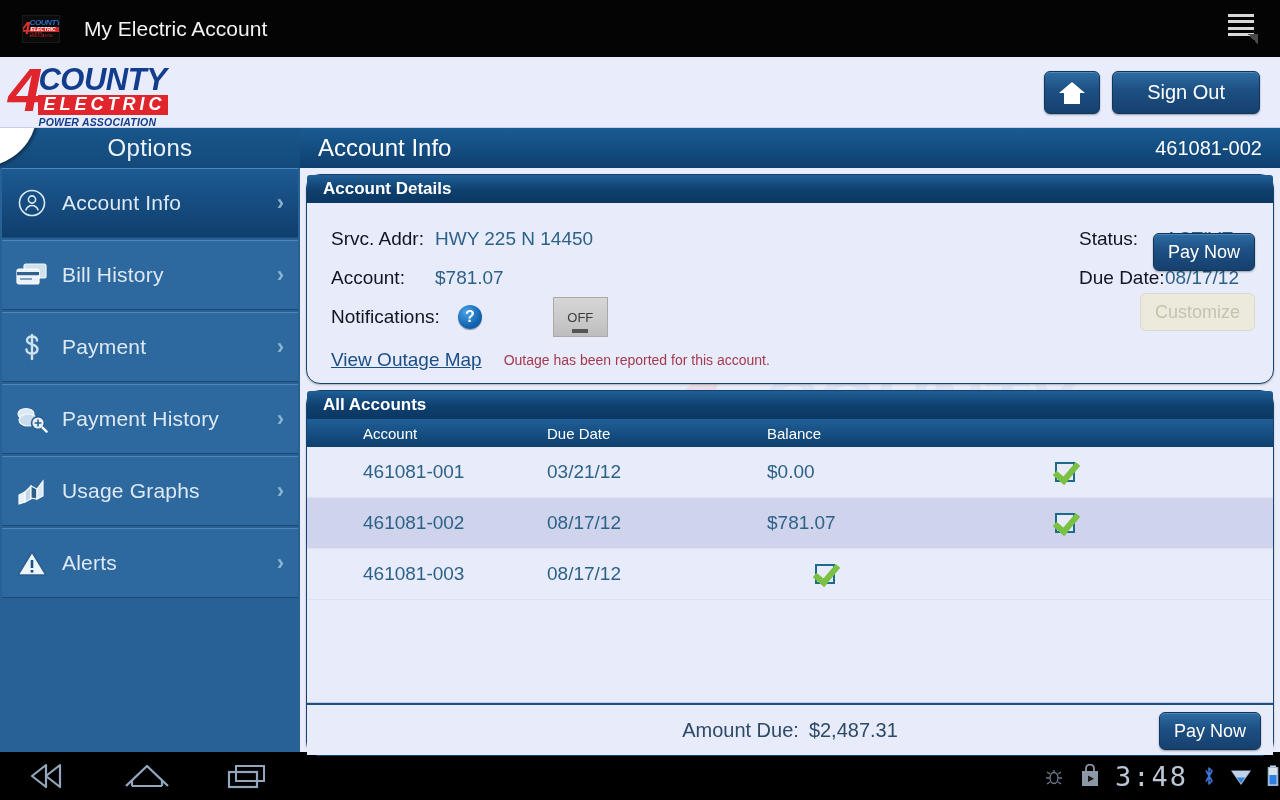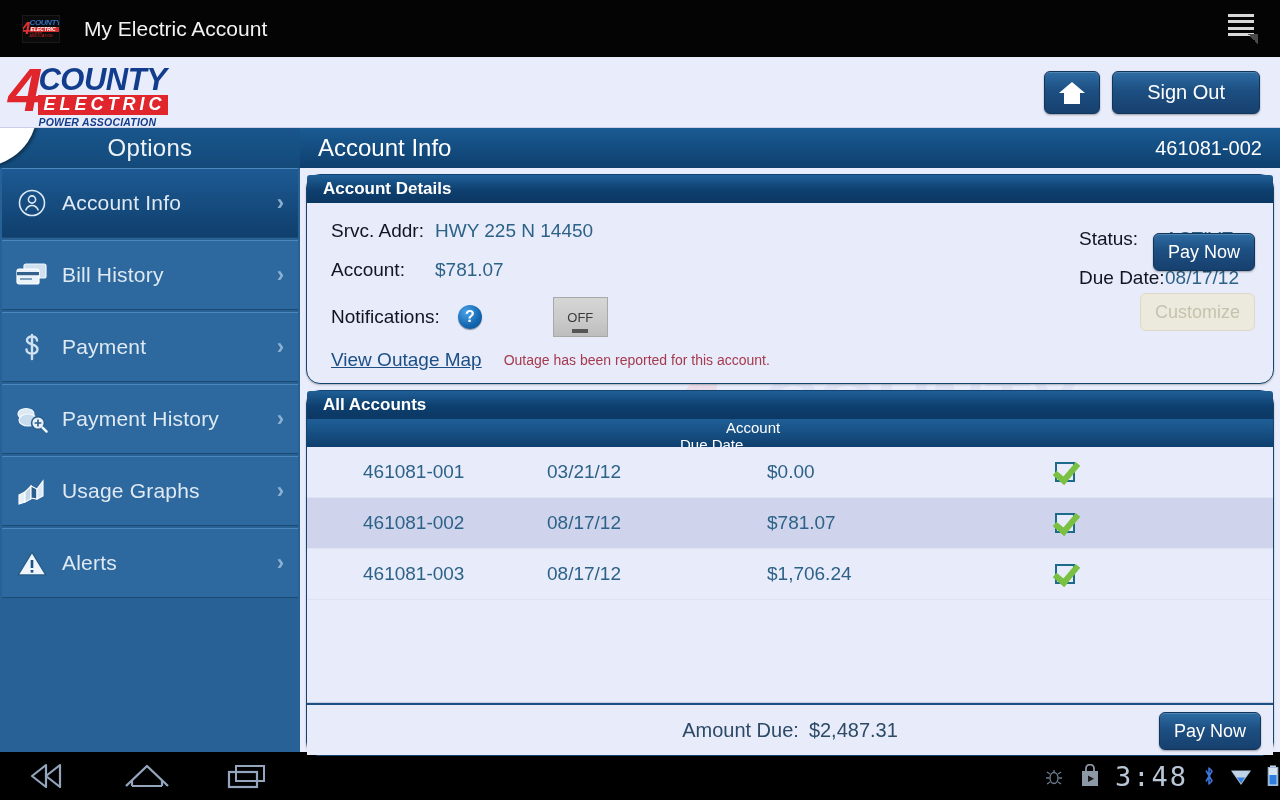--- a/index.html
+++ b/index.html
@@ -161,21 +161,21 @@
     color:#fff; font-size:17px; font-weight:bold; display:flex; align-items:center;
     padding-left:16px; border-radius:3px 3px 0 0;
   }
 
   
   #panel-details { height:210px; }
   .details-body { position:relative; height:181px; padding:16px 0 0 0; }
   .dt-row { display:flex; align-items:center; height:39px; }
   .dt-lbl { color:#10161f; font-size:19px; }
   .dt-val { color:#2d6288; font-size:19px; }
-  .col-left { position:absolute; left:24px; top:8px; width:430px; }
+  .col-left { position:absolute; left:24px; top:16px; width:430px; }
   .col-right { position:absolute; left:772px; top:16px; width:260px; }
   .lbl-w1 { width:104px; }
   .lbl-w2 { width:86px; }
   .notif-row { position:absolute; left:24px; top:94px; display:flex; align-items:center; }
   .notif-lbl { color:#10161f; font-size:19px; margin-right:18px; }
   .help-ico {
     width:24px; height:24px; border-radius:50%;
     background:radial-gradient(circle at 35% 30%, #4aa3e8 0%, #1366b0 60%, #0d4d8a 100%);
     color:#fff; font-size:16px; font-weight:bold; display:flex; align-items:center;
     justify-content:center; cursor:pointer; box-shadow:0 1px 1px rgba(0,0,0,.4);
@@ -195,21 +195,21 @@
   .customize-btn {
     position:absolute; right:18px; top:90px; height:38px; padding:0 14px; font-size:18px;
     background:#eceadd; border:1px solid #ddd9c8; border-radius:6px;
     color:#c7c2ae; display:flex; align-items:center; justify-content:center; cursor:default;
   }
 
   
   #panel-accounts { height:366px; display:flex; flex-direction:column; }
   .tbl-head {
     height:28px; background:linear-gradient(to bottom,#1f5f97 0%,#0e3f6e 100%);
-    display:flex; align-items:center; color:#fff; font-size:15px;flex-direction:column;
+    display:flex; align-items:center; color:#fff; font-size:15px;
   }
   .tbl-head div, .tbl-row div { padding-left:0; }
   .c-acct { width:240px; padding-left:56px !important; }
   .c-due  { width:220px; }
   .c-bal  { width:240px; }
   .c-chk  { width:180px; display:flex; justify-content:flex-start; padding-left:48px !important; }
   .tbl-body { flex:1; background:#e8ebfa; border-bottom:1px solid #c7cbe0;}
   .tbl-row { height:51px; display:flex; align-items:center; color:#2d6288; font-size:19px; border-bottom:1px solid #dfe2f2;}
   .tbl-row.alt { background:#cfd4ec; }
   .chk {
@@ -443,21 +443,20 @@
             <div class="c-acct">461081-002</div>
             <div class="c-due">08/17/12</div>
             <div class="c-bal">$781.07</div>
             <div class="c-chk">
                 <span class="chk"></span>
               </div>
           </div>
           <div class="tbl-row">
             <div class="c-acct">461081-003</div>
             <div class="c-due">08/17/12</div>
-            <div class="c-bal">$1,706.24</div>
             <div class="c-chk">
                 <span class="chk"></span>
               </div>
           </div>
         </div>
 
         <div class="tbl-footer">
           <span class="amt-due">Amount Due:</span>
           <span class="amt-due" style="margin-left:10px">$2,487.31</span>
           <div class="btn-blue paynow-bottom">Pay Now</div>

